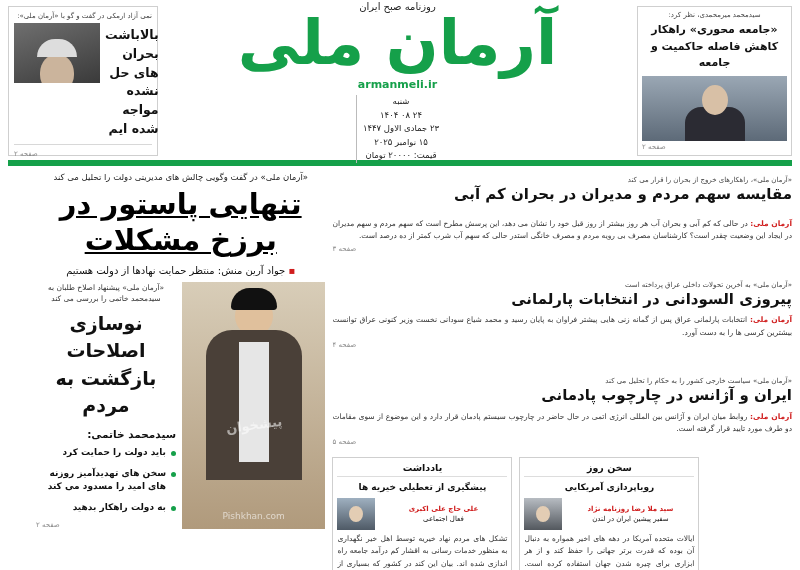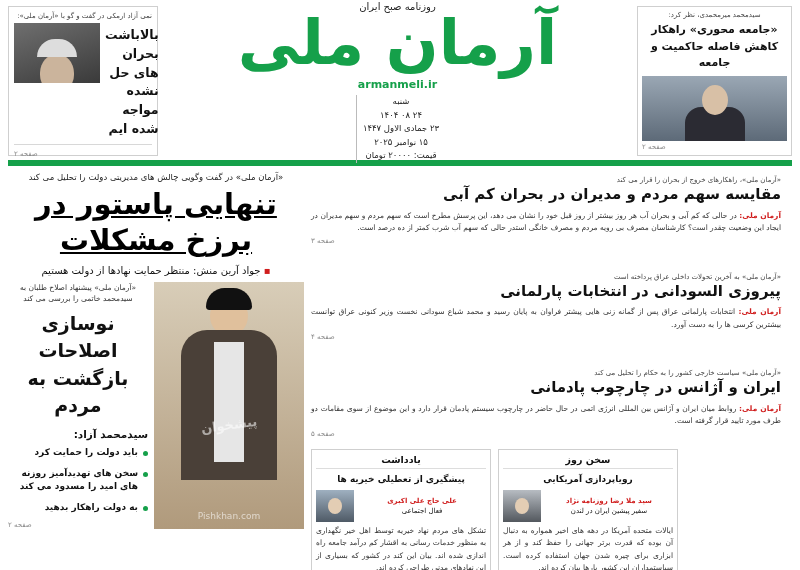--- a/index.html
+++ b/index.html
@@ -37,21 +37,21 @@
 
   
   .green-band{height:6px;background:#15a04a;margin:4px 0 0 0;}
   .body-text{font-size:7.5px;line-height:1.65;color:#333;text-align:justify;}
   .lead-red{color:#d01d1d;font-weight:bold;}
   .more{font-size:7px;color:#888;text-align:left;margin-top:2px;}
   .rule{height:1px;background:#d8d8d8;margin:5px 0;}
 
   
   .content{display:flex;flex-direction:row-reverse;gap:7px;margin-top:6px;height:395px;}
-  .col-right{width:296px;display:flex;flex-direction:column;}
+  .col-right{width:296px;display:flex;flex-direction:column;margin-left:28px;}
   .col-mid{width:180px;display:flex;flex-direction:column;gap:5px;}
 
   
   .banner-line{font-size:8.5px;color:#222;text-align:center;margin-bottom:4px;}
   .main-head{font-size:29px;font-weight:bold;color:#000;text-align:center;line-height:1.25;text-decoration:underline;}
   .sub-head{font-size:10px;color:#111;text-align:center;margin-top:6px;}
   .sub-head .sq{color:#d01d1d;}
 
   .feature{display:flex;flex-direction:row-reverse;gap:6px;margin-top:6px;}
   .feature-txt{width:140px;}
@@ -165,21 +165,21 @@
       <div class="sub-head">
         <span class="sq">▪</span>
         <span>جواد آرین منش: منتظر حمایت نهادها از دولت هستیم</span>
       </div>
 
       <div class="feature">
         <div class="feature-txt">
           <div class="feature-kicker">«آرمان ملی» پیشنهاد اصلاح طلبان به سیدمحمد خاتمی را بررسی می کند</div>
           <div class="feature-head">نوسازی اصلاحات</div>
           <div class="feature-head" style="margin-top:2px;">بازگشت به مردم</div>
-          <div class="feature-name">سیدمحمد آزاد:</div>
+          <div class="feature-name">سیدمحمد خاتمی:</div>
           <ul class="bullets">
             <li>باید دولت را حمایت کرد</li>
             <li>سخن های تهدیدآمیز روزنه های امید را مسدود می کند</li>
             <li>به دولت راهکار بدهید</li>
           </ul>
           <div class="more">صفحه ۲</div>
         </div>
         <div class="feature-photo ph" style="background:linear-gradient(180deg,#d8cdb8,#b09a7c);">
 
           <div style="position:absolute;left:50%;top:14px;transform:translateX(-50%);width:38px;height:40px;border-radius:50%;background:#e0c09c;"></div>
@@ -189,21 +189,21 @@
           <div class="wm">پیشخوان</div>
           <div class="wm2">Pishkhan.com</div>
         </div>
       </div>
     </div>
 
     <div class="col-mid" style="width:470px;">
       <div class="sec">
         <div class="sec-kicker">«آرمان ملی»، راهکارهای خروج از بحران را قرار می کند</div>
         <div class="sec-head big">مقایسه سهم مردم و مدیران در بحران کم آبی</div>
-        <div class="body-text" style="margin-top:4px;">
+        <div class="body-text" style="margin-top:12px;">
           <span class="lead-red">آرمان ملی:</span>
           <span>در حالی که کم آبی و بحران آب هر روز بیشتر از روز قبل خود را نشان می دهد، این پرسش مطرح است که سهم مردم و سهم مدیران در ایجاد این وضعیت چقدر است؟ کارشناسان مصرف بی رویه مردم و مصرف خانگی استدر حالی که سهم آب شرب کمتر از ده درصد است.</span>
         </div>
         <div class="more">صفحه ۳</div>
       </div>
       <div class="rule"></div>
 
       <div class="sec">
         <div class="sec-kicker">«آرمان ملی» به آخرین تحولات داخلی عراق پرداخته است</div>
         <div class="sec-head big">پیروزی السودانی در انتخابات پارلمانی</div>

